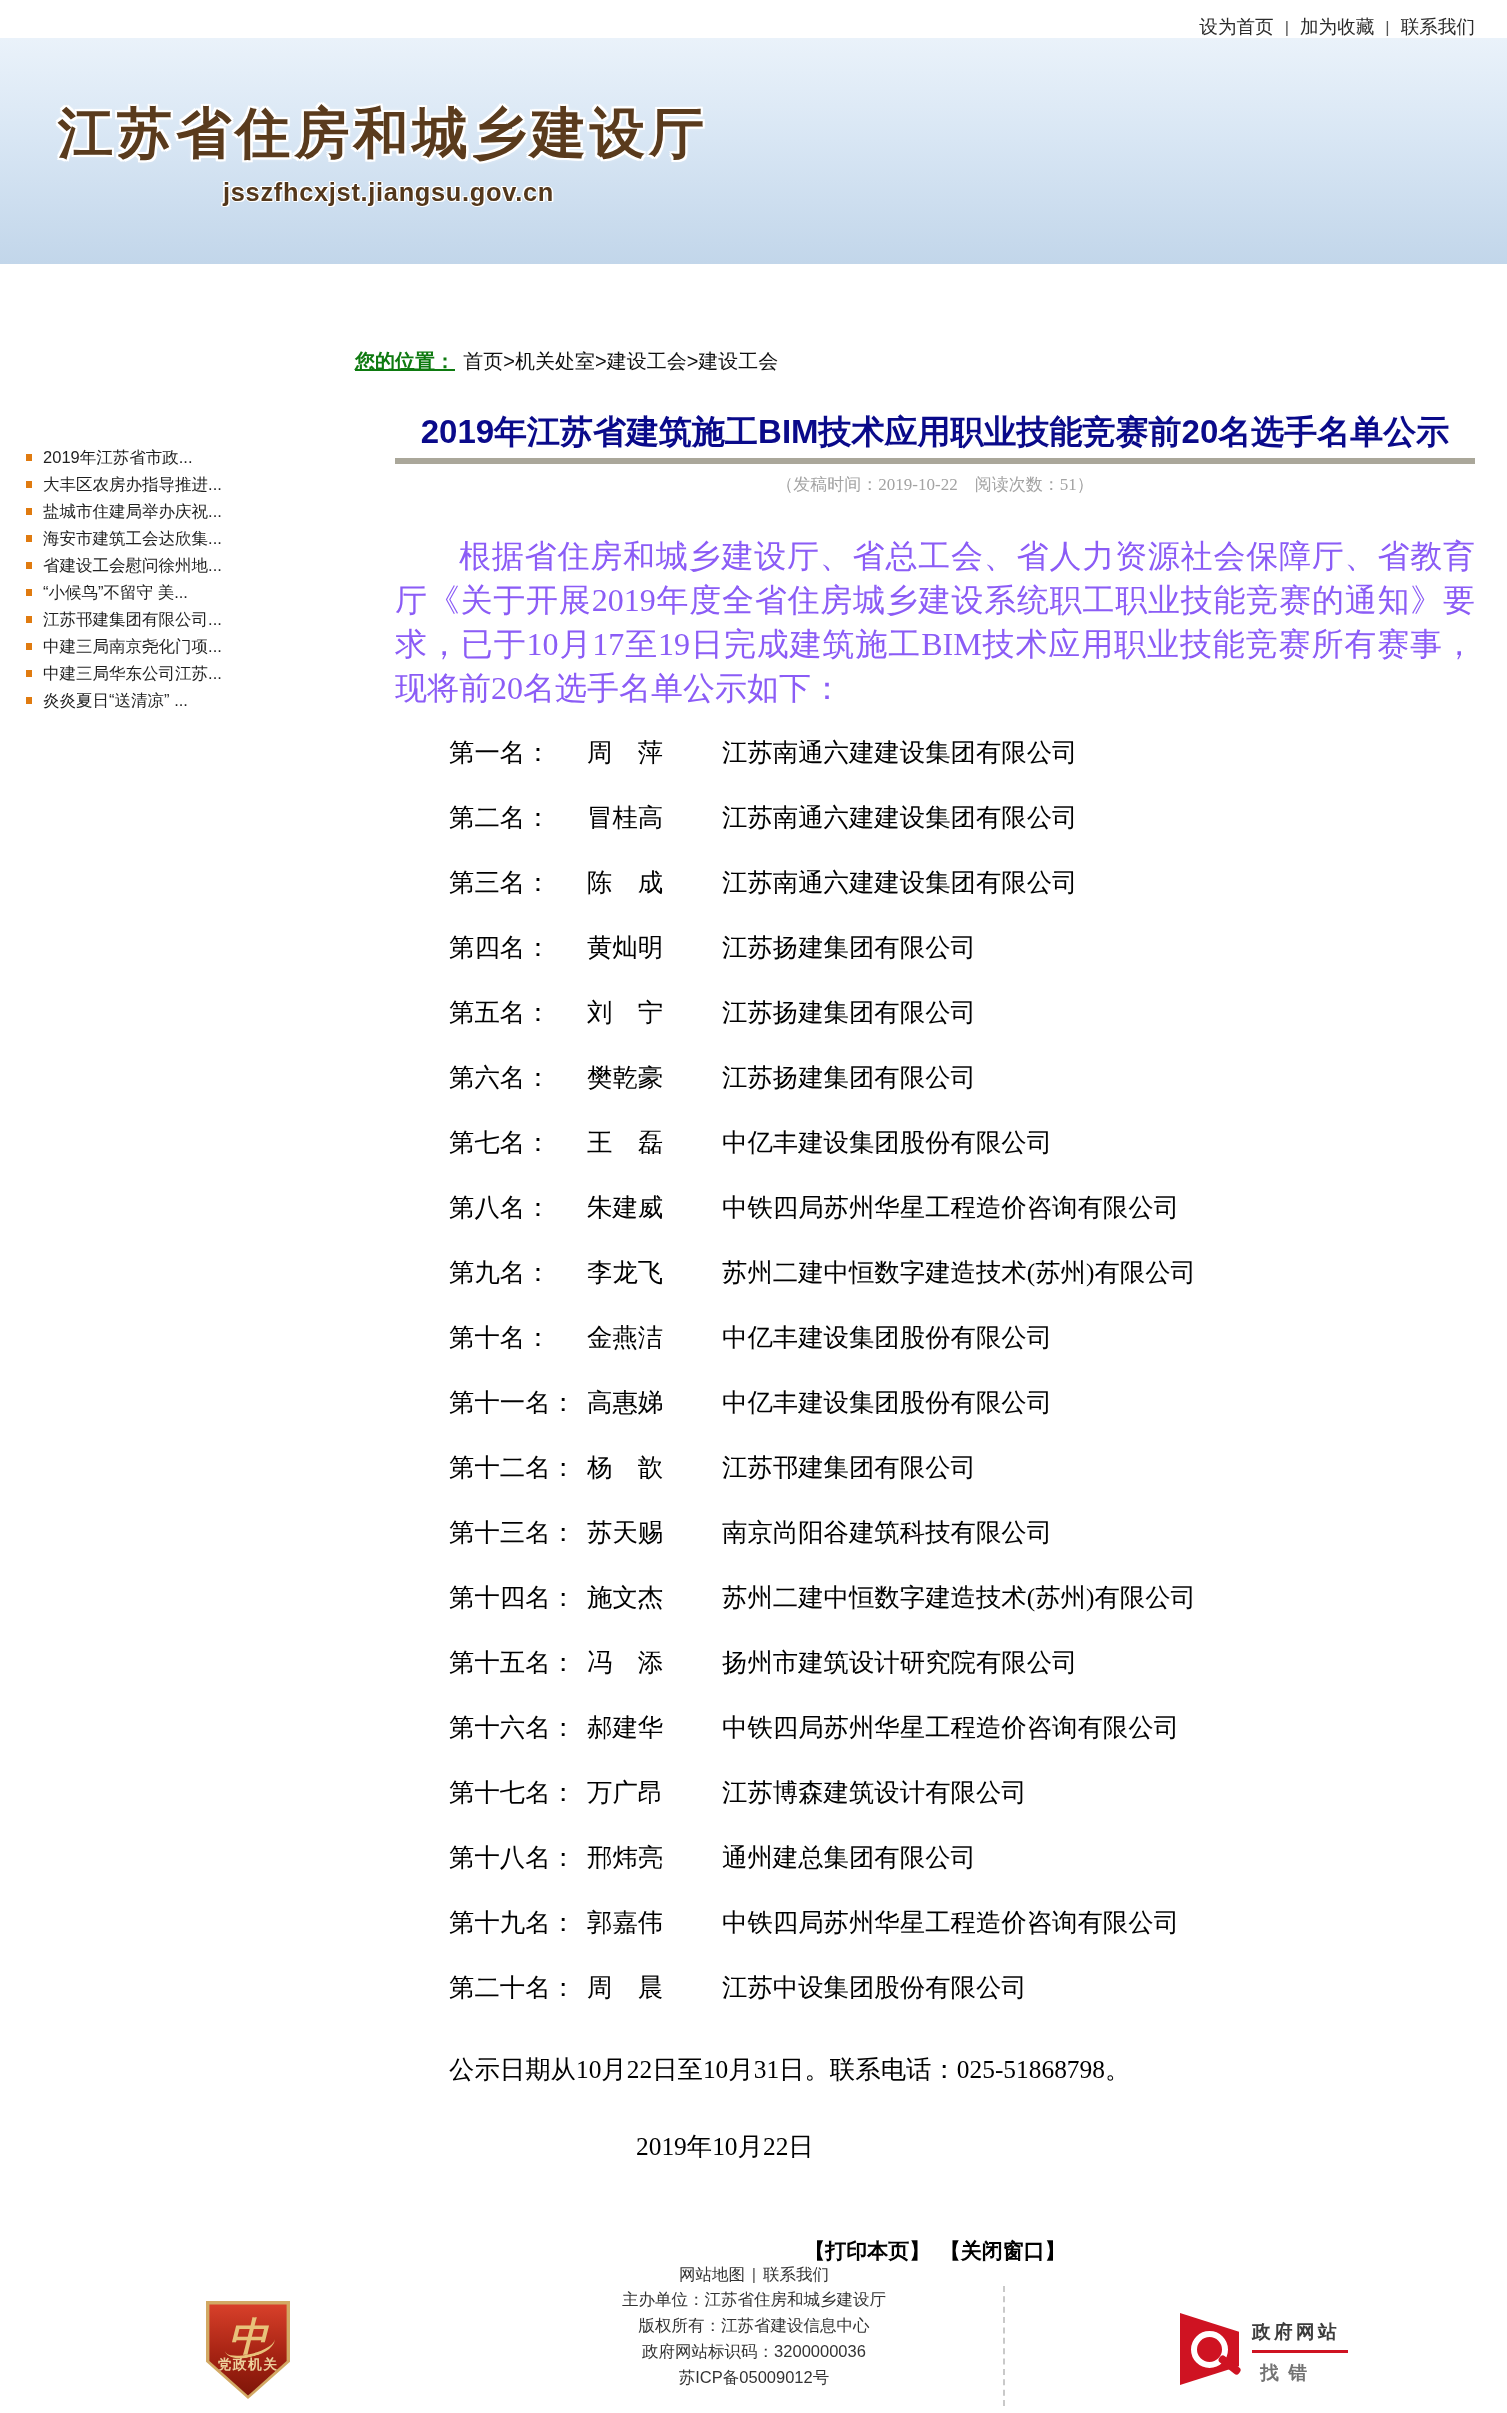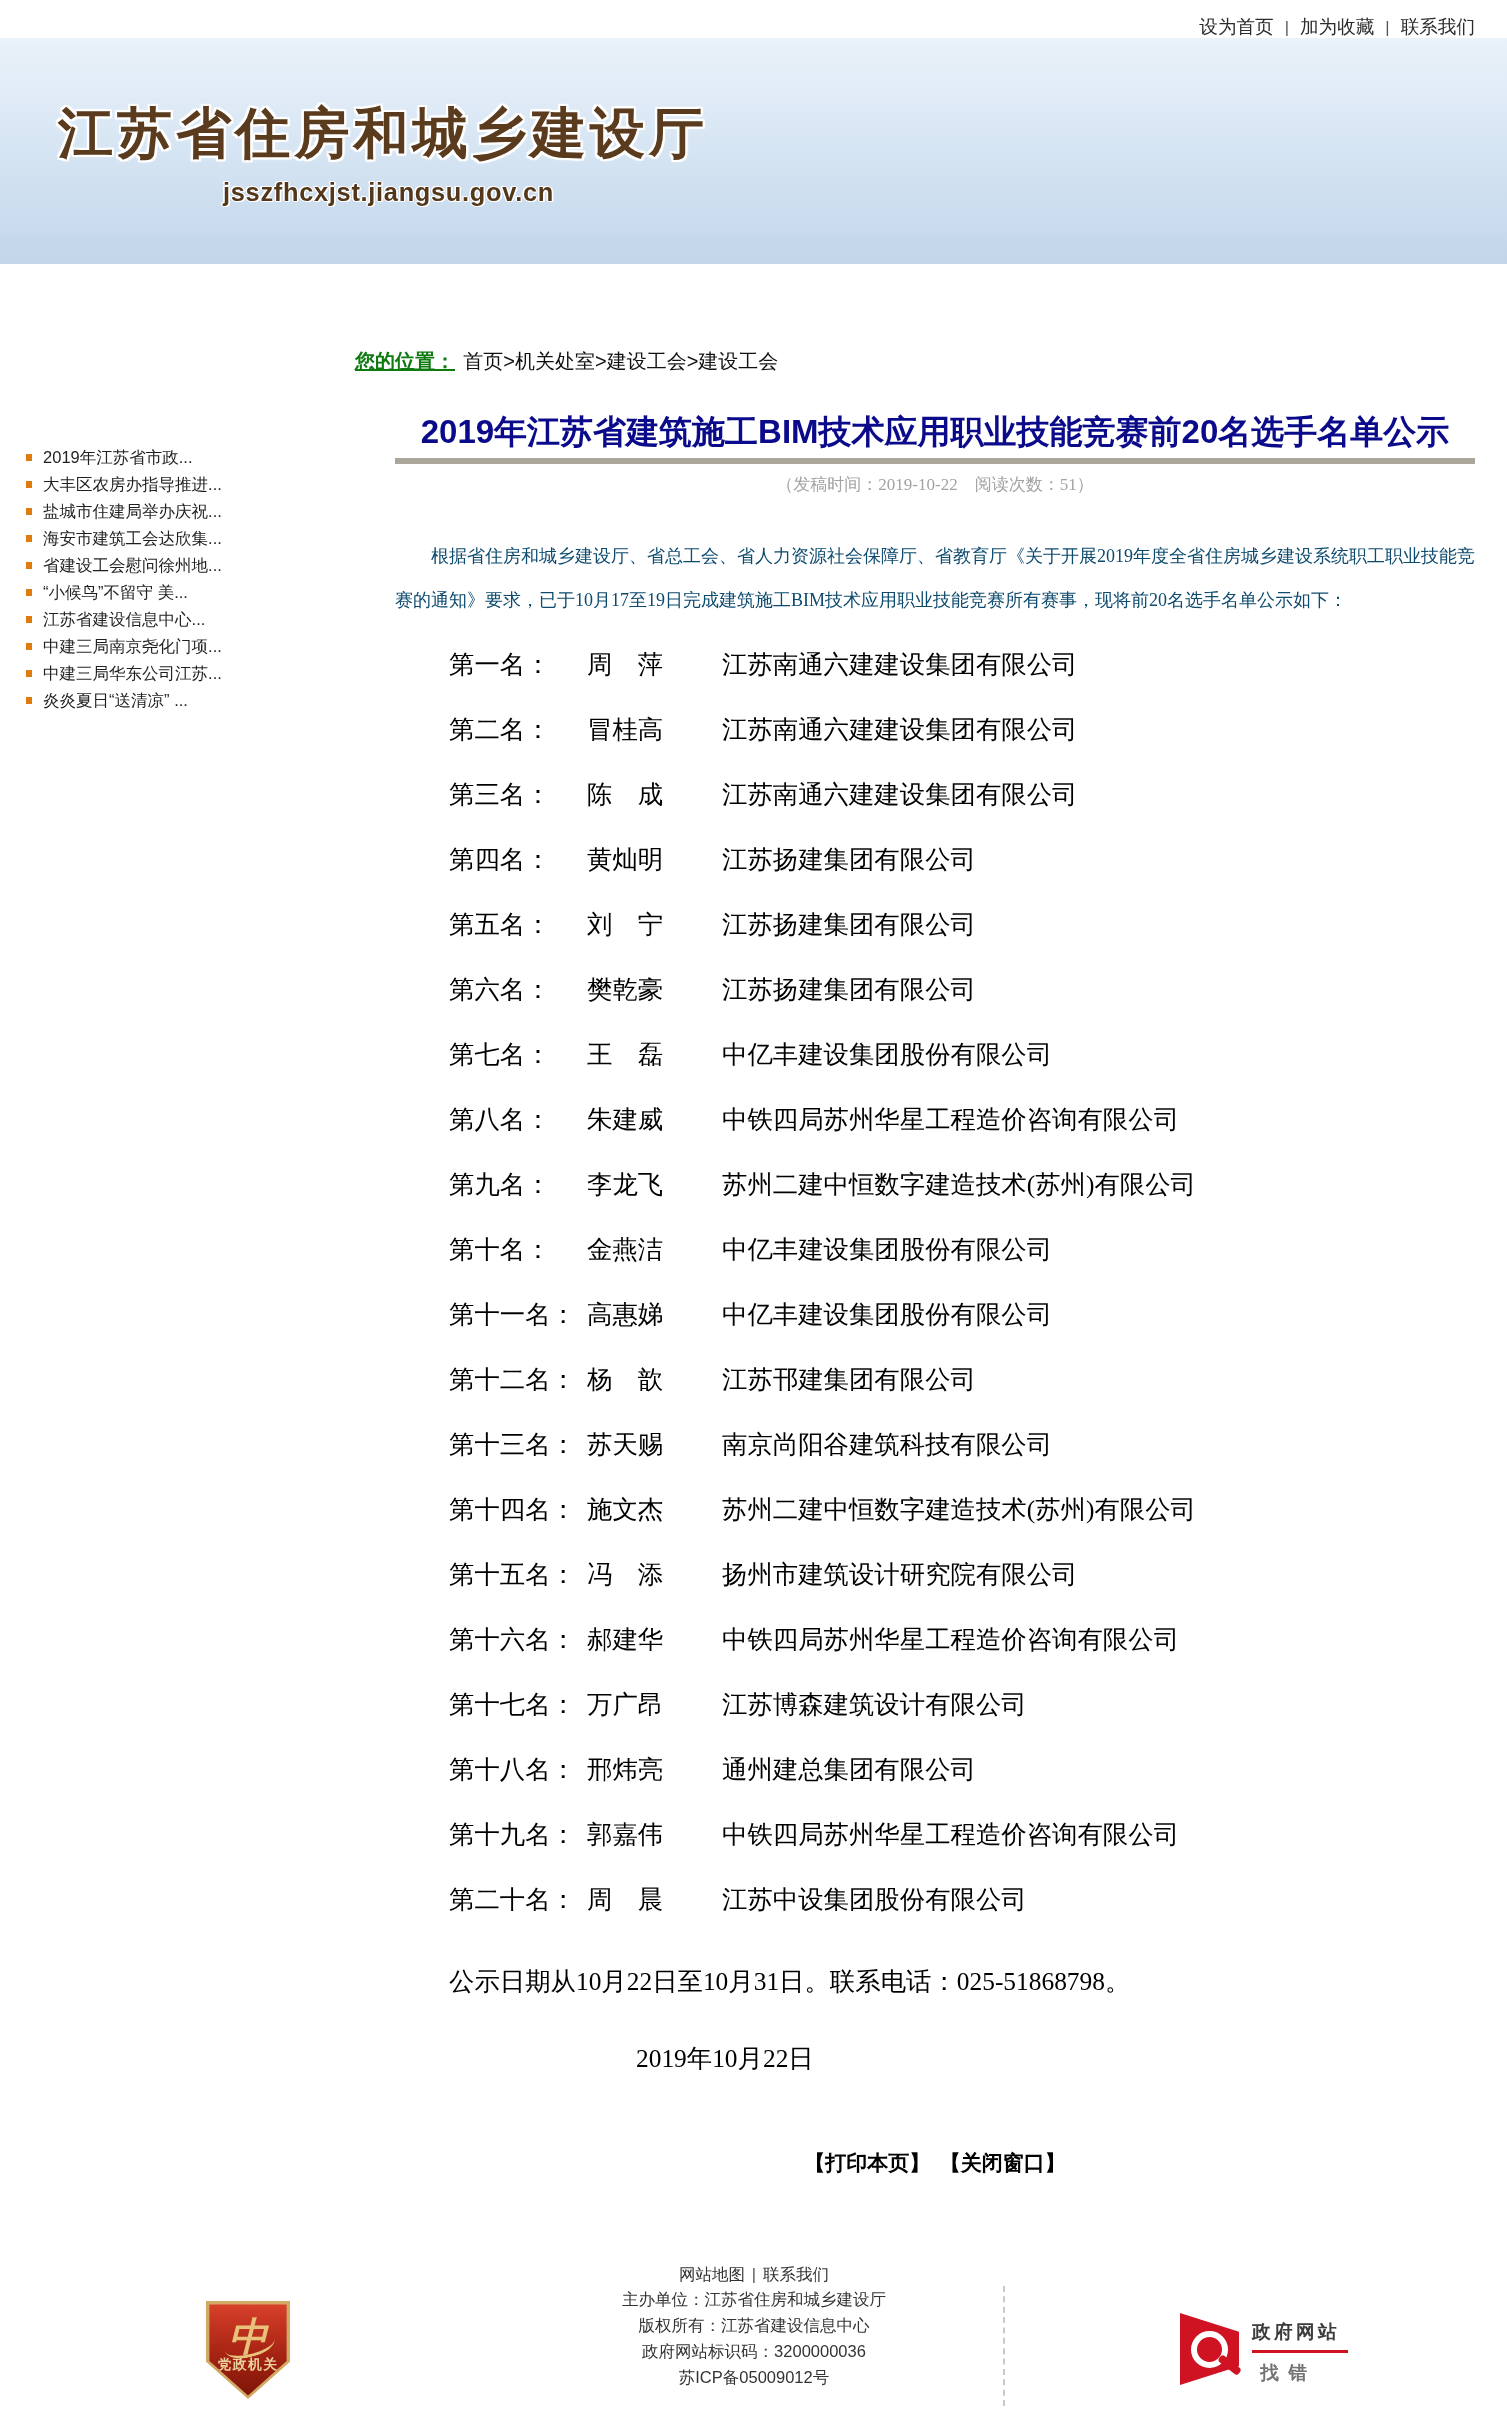--- a/index.html
+++ b/index.html
@@ -36,21 +36,21 @@
              cursor:pointer;white-space:nowrap;}
   .bullet{width:6.2px;height:6.2px;background:#e07b10;margin:0 11px 0 6.9px;flex:none;}
 
   
   .main{position:absolute;left:395px;top:411px;width:1080px;
         font-family:"Liberation Serif","DejaVu Serif",serif;}
   .art-title{margin:0;font-size:33px;line-height:41px;font-weight:bold;color:#0a0a8a;
         text-align:center;font-family:"Liberation Sans","DejaVu Sans",sans-serif;}
   .divider{margin-top:5.5px;height:6.2px;background:#aaa79a;}
   .meta{margin-top:9.6px;text-align:center;font-size:17px;color:#a3a3a3;}
-  .para{margin:38px 0 16px 0;font-size:18px;line-height:44px;color:#0c4a6e;
+  .para{margin:38px 0 16px 0;font-size:32px;line-height:44px;color:#8b5cf6;
         text-indent:2em;text-align:justify;}
   .winners{margin-top:26px;padding-left:54px;}
   .winner-row{height:65px;font-size:25.4px;color:#000;display:flex;align-items:flex-start;white-space:nowrap;}
   .w-rank{width:138px;flex:none;}
   .w-name{width:135px;flex:none;}
   .w-company{flex:1;}
   .closing{padding-left:54px;font-size:25.4px;color:#000;margin-top:17px;}
   .date-line{padding-left:241px;font-size:25.4px;color:#000;margin-top:43px;}
   .actions{margin-top:73px;text-align:center;font-size:21px;font-weight:600;
         font-family:"Liberation Sans","DejaVu Sans",sans-serif;}
@@ -181,21 +181,21 @@
     <span class="side-text">省建设工会慰问徐州地...</span>
   </li>
 
   <li class="side-item">
     <span class="bullet"></span>
     <span class="side-text">“小候鸟”不留守 美...</span>
   </li>
 
   <li class="side-item">
     <span class="bullet"></span>
-    <span class="side-text">江苏省建设信息中心...</span>
+    <span class="side-text">江苏邗建集团有限公司...</span>
   </li>
 
   <li class="side-item">
     <span class="bullet"></span>
     <span class="side-text">中建三局南京尧化门项...</span>
   </li>
 
   <li class="side-item">
     <span class="bullet"></span>
     <span class="side-text">中建三局华东公司江苏...</span>

